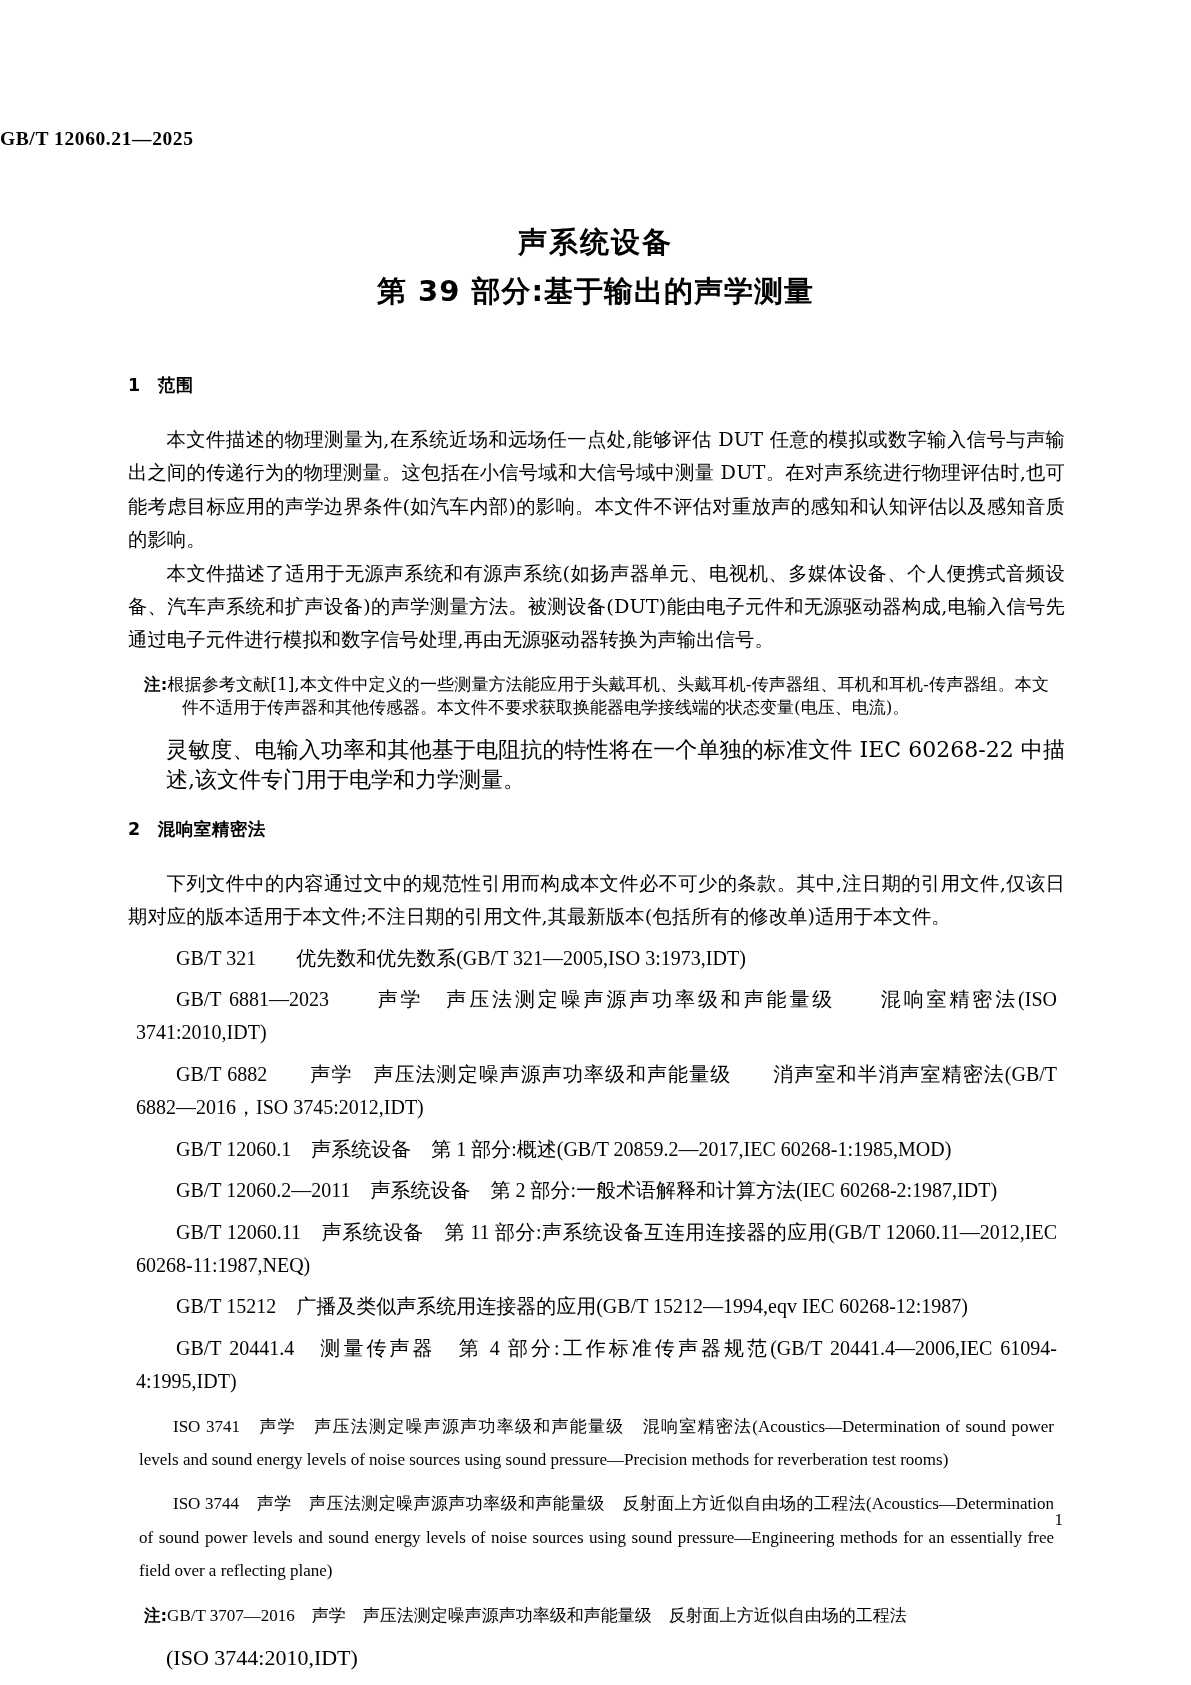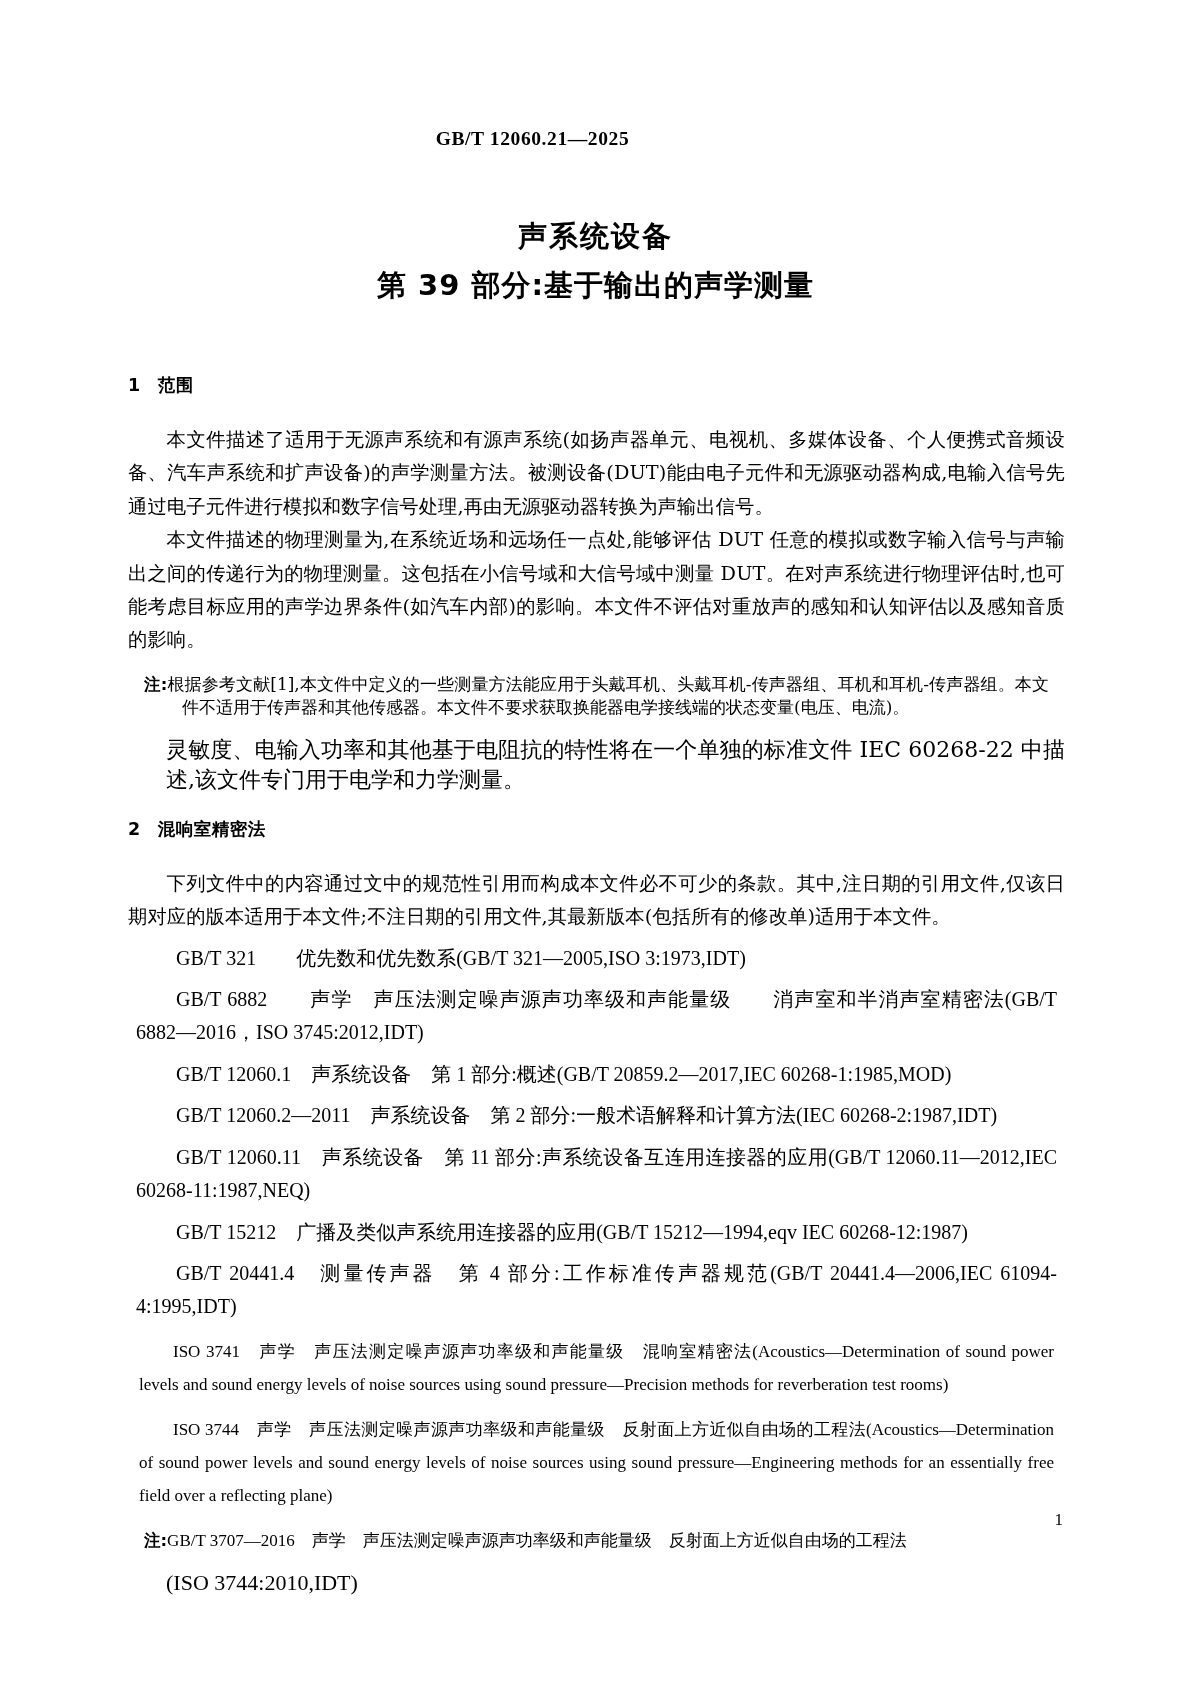--- a/index.html
+++ b/index.html
@@ -21,31 +21,31 @@
     width: 1191px;
     height: 1685px;
   }
 
   
   .header {
     position: absolute;
     top: 128px;
     left: 0;
     width: 1065px;
-    text-align: center;
+    text-align: left;
     font-family: "Liberation Serif", "DejaVu Serif", serif;
     font-size: 19.5px;
     font-weight: bold;
     letter-spacing: 0.6px;
   }
 
   
   .doc-title {
     position: absolute;
-    top: 212px;
+    top: 218px;
     left: 0;
     width: 1191px;
     text-align: center;
     font-family: "DejaVu Sans", "Liberation Sans", sans-serif;
     font-weight: bold;
   }
   .doc-title .line1 {
     font-size: 29px;
     letter-spacing: 2px;
     line-height: 48px;
@@ -157,39 +157,40 @@
   </div>
 
   <div class="content">
 
     <h2 class="section">
       <span class="sec-num">1</span><span>范围</span>
     </h2>
 
     <div class="spacer-26"></div>
 
+    <p class="body indent">本文件描述的物理测量为,在系统近场和远场任一点处,能够评估 DUT 任意的模拟或数字输入信号与声输出之间的传递行为的物理测量。这包括在小信号域和大信号域中测量 DUT。在对声系统进行物理评估时,也可能考虑目标应用的声学边界条件(如汽车内部)的影响。本文件不评估对重放声的感知和认知评估以及感知音质的影响。</p>
     <p class="body indent">本文件描述了适用于无源声系统和有源声系统(如扬声器单元、电视机、多媒体设备、个人便携式音频设备、汽车声系统和扩声设备)的声学测量方法。被测设备(DUT)能由电子元件和无源驱动器构成,电输入信号先通过电子元件进行模拟和数字信号处理,再由无源驱动器转换为声输出信号。</p>
-    <p class="body indent">本文件描述的物理测量为,在系统近场和远场任一点处,能够评估 DUT 任意的模拟或数字输入信号与声输出之间的传递行为的物理测量。这包括在小信号域和大信号域中测量 DUT。在对声系统进行物理评估时,也可能考虑目标应用的声学边界条件(如汽车内部)的影响。本文件不评估对重放声的感知和认知评估以及感知音质的影响。</p>
 
     <p class="note">
       <span class="note-label">注:</span><span>根据参考文献[1],本文件中定义的一些测量方法能应用于头戴耳机、头戴耳机-传声器组、耳机和耳机-传声器组。本文件不适用于传声器和其他传感器。本文件不要求获取换能器电学接线端的状态变量(电压、电流)。</span>
     </p>
     <p class="note-sub">灵敏度、电输入功率和其他基于电阻抗的特性将在一个单独的标准文件 IEC 60268-22 中描述,该文件专门用于电学和力学测量。</p>
 
     <div class="spacer-22"></div>
 
     <h2 class="section">
       <span class="sec-num">2</span><span>混响室精密法</span>
     </h2>
 
     <div class="spacer-26"></div>
 
     <p class="body indent">下列文件中的内容通过文中的规范性引用而构成本文件必不可少的条款。其中,注日期的引用文件,仅该日期对应的版本适用于本文件;不注日期的引用文件,其最新版本(包括所有的修改单)适用于本文件。</p>
 
     <p class="ref lat">GB/T 321　　优先数和优先数系(GB/T 321—2005,ISO 3:1973,IDT)</p>
+    <p class="ref lat">GB/T 6881—2023　　声学　声压法测定噪声源声功率级和声能量级　　混响室精密法(ISO 3741:2010,IDT)</p>
     <p class="ref lat">GB/T 6882　　声学　声压法测定噪声源声功率级和声能量级　　消声室和半消声室精密法(GB/T 6882—2016，ISO 3745:2012,IDT)</p>
     <p class="ref lat">GB/T 12060.1　声系统设备　第 1 部分:概述(GB/T 20859.2—2017,IEC 60268-1:1985,MOD)</p>
     <p class="ref lat">GB/T 12060.2—2011　声系统设备　第 2 部分:一般术语解释和计算方法(IEC 60268-2:1987,IDT)</p>
     <p class="ref lat">GB/T 12060.11　声系统设备　第 11 部分:声系统设备互连用连接器的应用(GB/T 12060.11—2012,IEC 60268-11:1987,NEQ)</p>
     <p class="ref lat">GB/T 15212　广播及类似声系统用连接器的应用(GB/T 15212—1994,eqv IEC 60268-12:1987)</p>
     <p class="ref lat">GB/T 20441.4　测量传声器　第 4 部分:工作标准传声器规范(GB/T 20441.4—2006,IEC 61094-4:1995,IDT)</p>
     <p class="ref-just lat">ISO 3741　声学　声压法测定噪声源声功率级和声能量级　混响室精密法(Acoustics—Determination of sound power levels and sound energy levels of noise sources using sound pressure—Precision methods for reverberation test rooms)</p>
     <p class="ref-just lat">ISO 3744　声学　声压法测定噪声源声功率级和声能量级　反射面上方近似自由场的工程法(Acoustics—Determination of sound power levels and sound energy levels of noise sources using sound pressure—Engineering methods for an essentially free field over a reflecting plane)</p>
 
     <p class="note">

